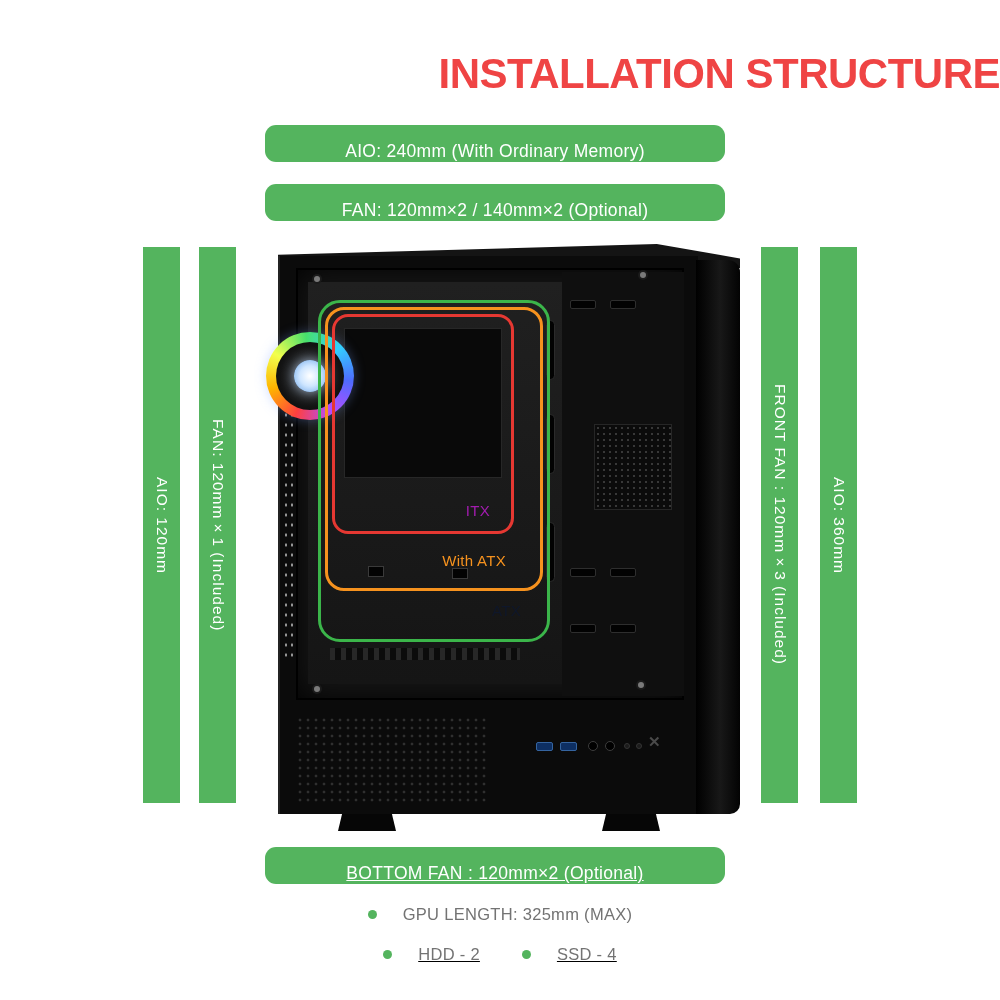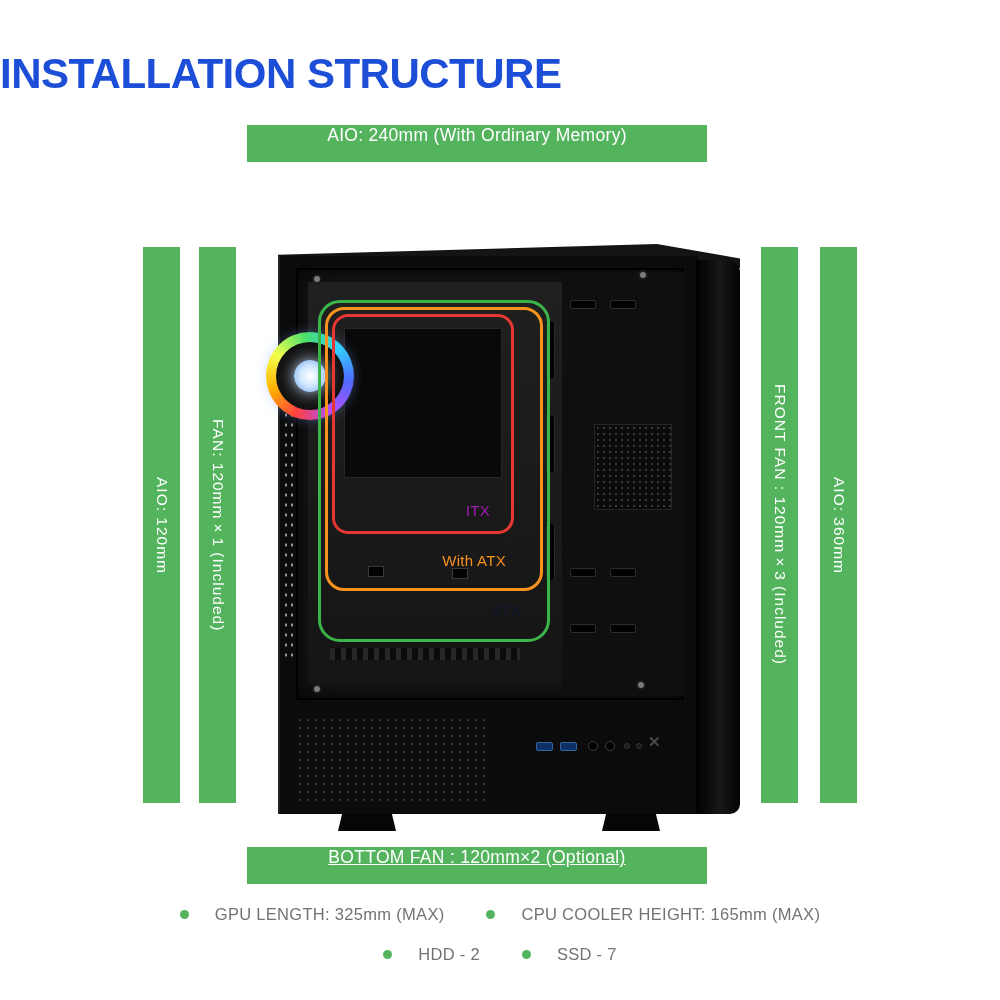--- a/index.html
+++ b/index.html
@@ -1,44 +1,44 @@
 <!DOCTYPE html>
 <html><head>
 <meta charset="utf-8">
 <style>
   * { margin:0; padding:0; box-sizing:border-box; }
   html,body { background:#ffffff; }
   body { font-family:"Liberation Sans", sans-serif; }
   .page { position:relative; width:1000px; height:1000px; background:#fff; overflow:hidden; margin:0 auto; }
 
   
-  .title { position:absolute; top:50px; left:0; width:100%; text-align:left;
-           font-size:42px; font-weight:bold; letter-spacing:-0.5px; color:#1d4ed8; }
+  .title { position:absolute; top:50px; left:0; width:100%; text-align:right;
+           font-size:42px; font-weight:bold; letter-spacing:-0.5px; color:#ef4444; }
 
   
-  .banner { position:absolute; left:247px; width:460px; height:37px; background:#54b45e;
-            color:#fff; display:flex; align-items:flex-start; justify-content:center;
-            font-size:17.5px; letter-spacing:.3px; }
+  .banner { position:absolute; left:265px; width:460px; height:37px; background:#54b45e;
+            color:#fff; display:flex; align-items:flex-end; justify-content:center;
+            font-size:17.5px; letter-spacing:.3px;border-radius:11px; }
   .banner.b1 { top:125px; }
   .banner.b2 { top:184px; }
   .banner.b3 { top:847px;text-decoration:underline; }
 
   
   .vbar { position:absolute; top:247px; height:556px; width:37px; background:#54b45e;
           color:#fff; display:flex; align-items:center; justify-content:center;
           writing-mode:vertical-rl; font-size:15.5px; letter-spacing:1px; }
   .vbar.lo { left:143px; }
   .vbar.li { left:199px; }
   .vbar.ri { left:761px; }
   .vbar.ro { left:820px; }
 
   
   .specs { position:absolute; left:0; width:100%; display:flex; justify-content:center; gap:42px; }
   .specs.row1 { top:905px; }
-  .specs.row2 { top:945px; }
+  .specs.row2 { top:945px;text-decoration:underline; }
   .spec { display:flex; align-items:center; gap:26px; font-size:16.5px; color:#737373; letter-spacing:.3px; }
   .dot { width:9px; height:9px; border-radius:50%; background:#54b45e; flex:none; }
 
   
   .case { position:absolute; left:250px; top:236px; width:500px; height:600px; }
   .case > div, .case > span { position:absolute; }
 
   .case-top    { left:28px; top:8px; width:462px; height:24px; background:#141414;
                  clip-path:polygon(0 45%, 82% 0, 100% 60%, 100% 100%, 0 100%); }
   .case-body   { left:28px; top:20px; width:420px; height:558px; background:#0b0b0b;
@@ -89,20 +89,23 @@
 </style>
 </head>
 <body>
 
 <div class="page">
 
   <div class="title">INSTALLATION STRUCTURE</div>
 
   <div class="banner b1">
     <span>AIO: 240mm (With Ordinary Memory)</span>
+  </div>
+  <div class="banner b2">
+    <span>FAN: 120mm×2 / 140mm×2 (Optional)</span>
   </div>
 
   <div class="vbar lo">
     <span>AIO: 120mm</span>
   </div>
   <div class="vbar li">
     <span>FAN: 120mm×1 (Included)</span>
   </div>
   <div class="vbar ri">
     <span>FRONT FAN : 120mm×3 (Included)</span>
@@ -170,30 +173,26 @@
 
   <div class="banner b3">
     <span>BOTTOM FAN : 120mm×2 (Optional)</span>
   </div>
 
   <div class="specs row1">
     <div class="spec">
       <span class="dot"></span>
       <span>GPU LENGTH: 325mm (MAX)</span>
     </div>
-    <div class="spec">
-      <span class="dot"></span>
-      <span>CPU COOLER HEIGHT: 165mm (MAX)</span>
-    </div>
   </div>
 
   <div class="specs row2">
     <div class="spec">
       <span class="dot"></span>
       <span>HDD - 2</span>
     </div>
     <div class="spec">
       <span class="dot"></span>
-      <span>SSD - 7</span>
+      <span>SSD - 4</span>
     </div>
   </div>
 
 </div>
 
 </body></html>

